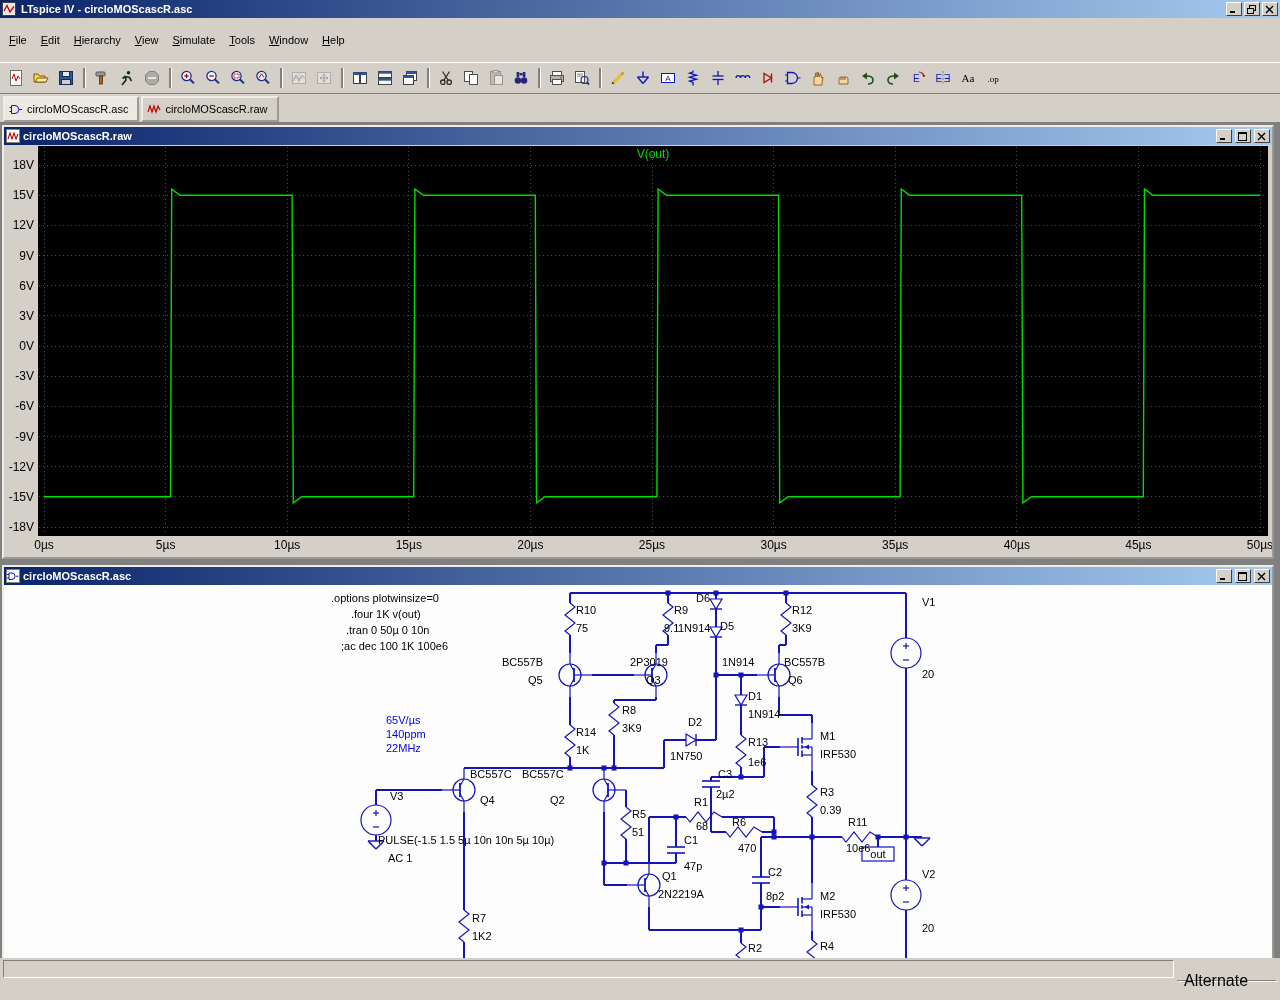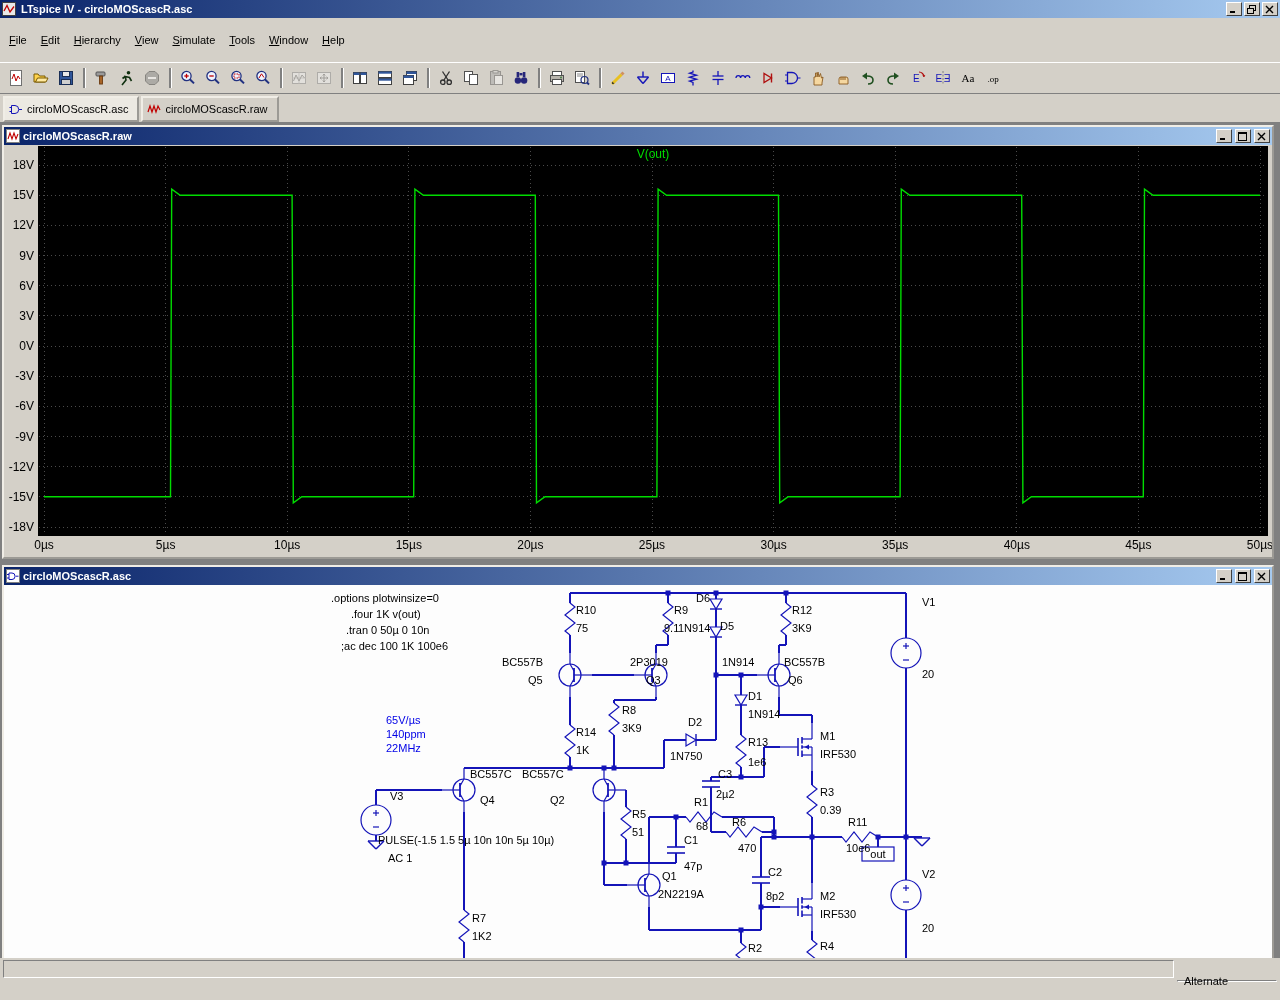--- a/index.html
+++ b/index.html
@@ -37,21 +37,21 @@
   .ctitle{height:18px;display:flex;align-items:center;gap:3px;padding:0 2px;
     background:linear-gradient(90deg,#0a246a 0%,#a6caf0 100%);color:#fff;font-weight:700;font-size:11px;}
   .ctitle .ct-label{flex:1;white-space:nowrap;}
   .cbody{height:412px;overflow:hidden;background:#d4d0c8;}
   #schem-body{background:#fdfdfd;}
   svg{display:block;}
   
   .statusbar{height:22px;display:flex;gap:3px;padding:2px 3px;background:#d4d0c8;box-sizing:border-box;}
   .sb-left{flex:1;border:1px solid;border-color:#808080 #ffffff #ffffff #808080;}
   .sb-right{width:86px;border:1px solid;border-color:#808080 #ffffff #ffffff #808080;
-    font-size:11px;display:flex;align-items:center;padding:0 6px;margin-top:20px;}
+    font-size:16px;display:flex;align-items:center;padding:0 6px;margin-top:20px;}
 </style>
 </head>
 <body>
 
 <div class="app">
 
   <div class="titlebar">
     <span>
       <svg width="14" height="14" viewBox="0 0 14 14">
           <rect x="0.5" y="0.5" width="13" height="13" fill="#e8e8e8" stroke="#404040"></rect>

